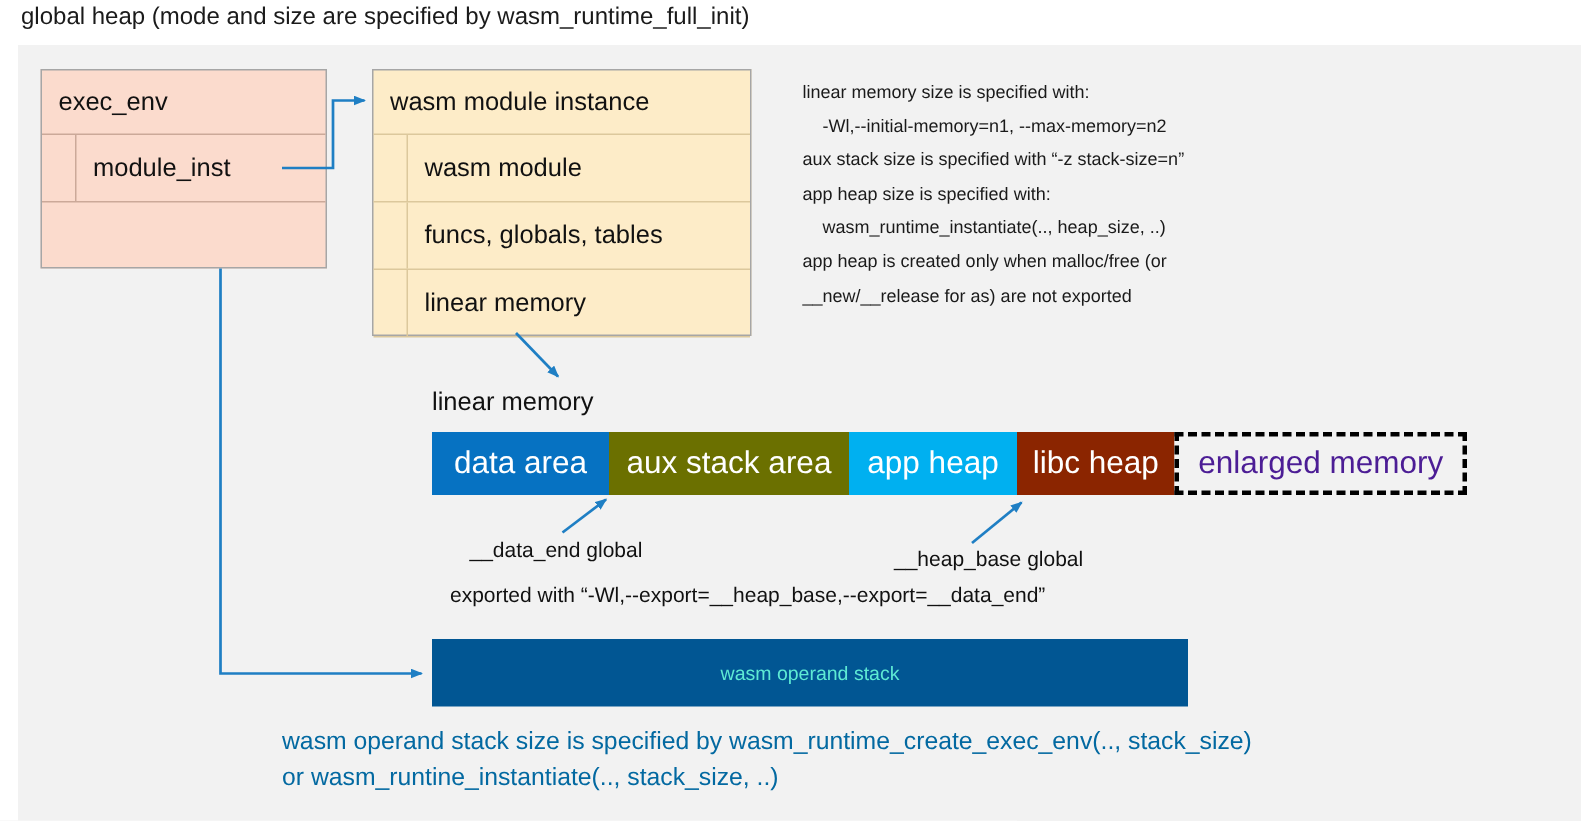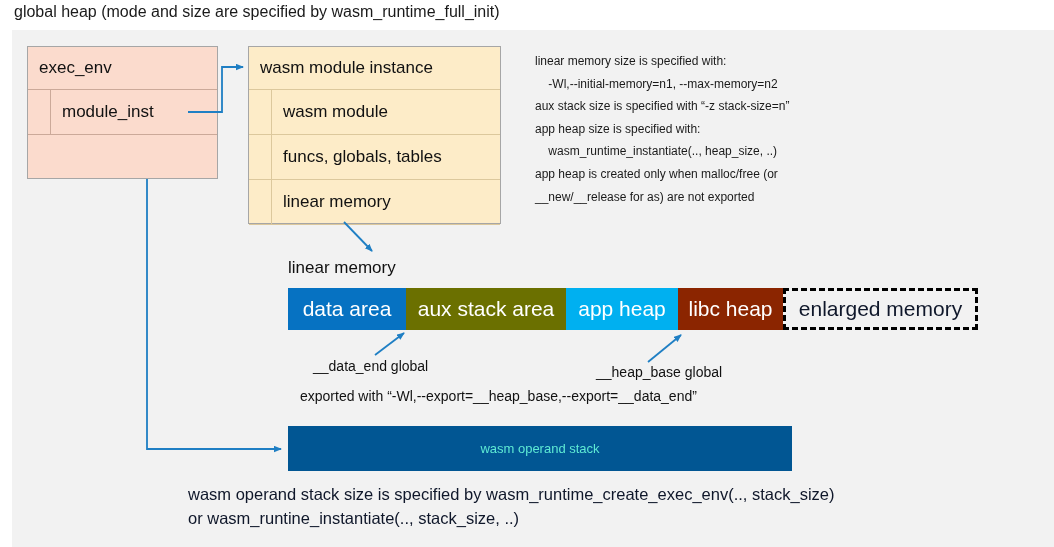--- a/index.html
+++ b/index.html
@@ -66,40 +66,40 @@
   .seg{
     box-sizing:border-box;
     display:flex;align-items:center;justify-content:center;
     font-size:21px;color:#ffffff;white-space:nowrap;
   }
   .seg.data{width:118px;background:#0672c2;}
   .seg.aux{width:160px;background:#6b7000;}
   .seg.app{width:112px;background:#00b0f0;}
   .seg.libc{width:105px;background:#8b2500;}
   .seg.enlarged{
-    width:195px;background:#f2f2f2;color:#0f172a;
+    width:195px;background:#f2f2f2;color:#4c1d95;
     border:3px dashed #000000;
   }
 
   
   .ann{position:absolute;font-size:14px;color:#111;white-space:nowrap;}
   #ann-data-end{left:313px;top:358px;}
   #ann-heap-base{left:596px;top:364px;}
   #ann-exported{left:300px;top:388px;}
 
   
   #op-stack{
     position:absolute;left:288px;top:426px;width:504px;height:45px;
     background:#015693;
     display:flex;align-items:center;justify-content:center;
     font-size:13px;color:#5eead4;
   }
   .bottom-note{
     position:absolute;left:188px;top:482px;
-    font-size:16.5px;line-height:24px;color:#0f172a;white-space:pre;
+    font-size:16.5px;line-height:24px;color:#0369a1;white-space:pre;
   }
 
   
   #wires{position:absolute;left:0;top:0;width:1054px;height:547px;
          pointer-events:none;}
 </style>
 </head>
 <body>
 
 <div id="root">

